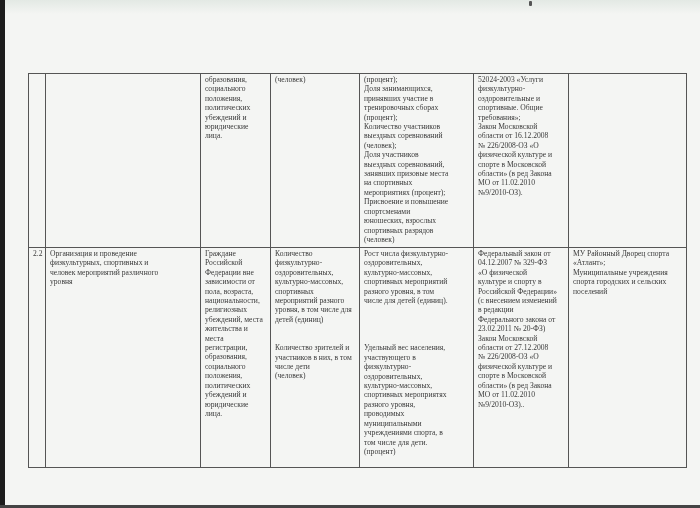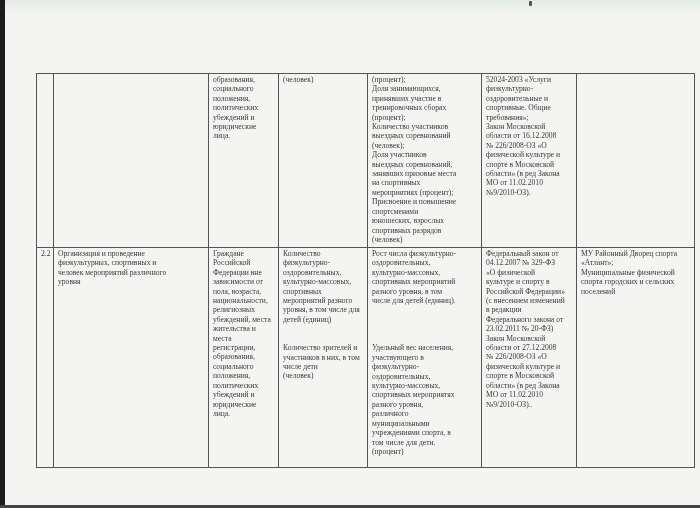--- a/index.html
+++ b/index.html
@@ -7,21 +7,21 @@
     width:700px; height:508px; overflow:hidden; position:relative;
     background:#f4f5f3;
     font-family:"Liberation Serif", "DejaVu Serif", serif;
     color:#3a3a3a;
   }
   .scan-left { position:absolute; left:0; top:0; width:5px; height:508px; background:#1c1c1c; }
   .scan-bottom { position:absolute; left:0; bottom:0; width:700px; height:3px; background:#444; }
   .scan-top { position:absolute; left:0; top:0; width:700px; height:14px; background:linear-gradient(#e3e9e4,#f4f5f3); }
   .speck { position:absolute; left:529px; top:1px; width:3px; height:5px; background:#555; border-radius:1px; }
   table.doc {
-    position:absolute; left:36px; top:73px;
+    position:absolute; left:28px; top:73px;
     border-collapse:collapse; table-layout:fixed;
     width:658px;
   }
   table.doc td {
     border:1px solid #555;
     vertical-align:top;
     font-size:7.6px;
     line-height:9.4px;
     padding:1px 4px 0 4px;
     white-space:pre-line;
@@ -139,21 +139,21 @@
 разного уровня, в том
 числе для детей (единиц).</div>
           <span class="gap2"></span>
           <div style="white-space:pre-line">Удельный вес населения,
 участвующего в
 физкультурно-
 оздоровительных,
 культурно-массовых,
 спортивных мероприятях
 разного уровня,
-различного
+проводимых
 муниципальными
 учреждениями спорта, в
 том числе для дети.
 (процент)</div>
         </td>
     <td>Федеральный закон от
 04.12.2007 № 329-ФЗ
 «О физической
 культуре и спорту в
 Российской Федерации»
@@ -164,20 +164,20 @@
 Закон Московской
 области от 27.12.2008
 № 226/2008-ОЗ «О
 физической культуре и
 спорте в Московской
 области» (в ред Закона
 МО от 11.02.2010
 №9/2010-ОЗ)..</td>
     <td>МУ Районный Дворец спорта
 «Атлант»;
-Муниципальные физической
+Муниципальные учреждения
 спорта городских и сельских
 поселений</td>
   </tr>
 </tbody>
   </table>
 
 <div class="scan-bottom"></div>
 
 </body></html>

